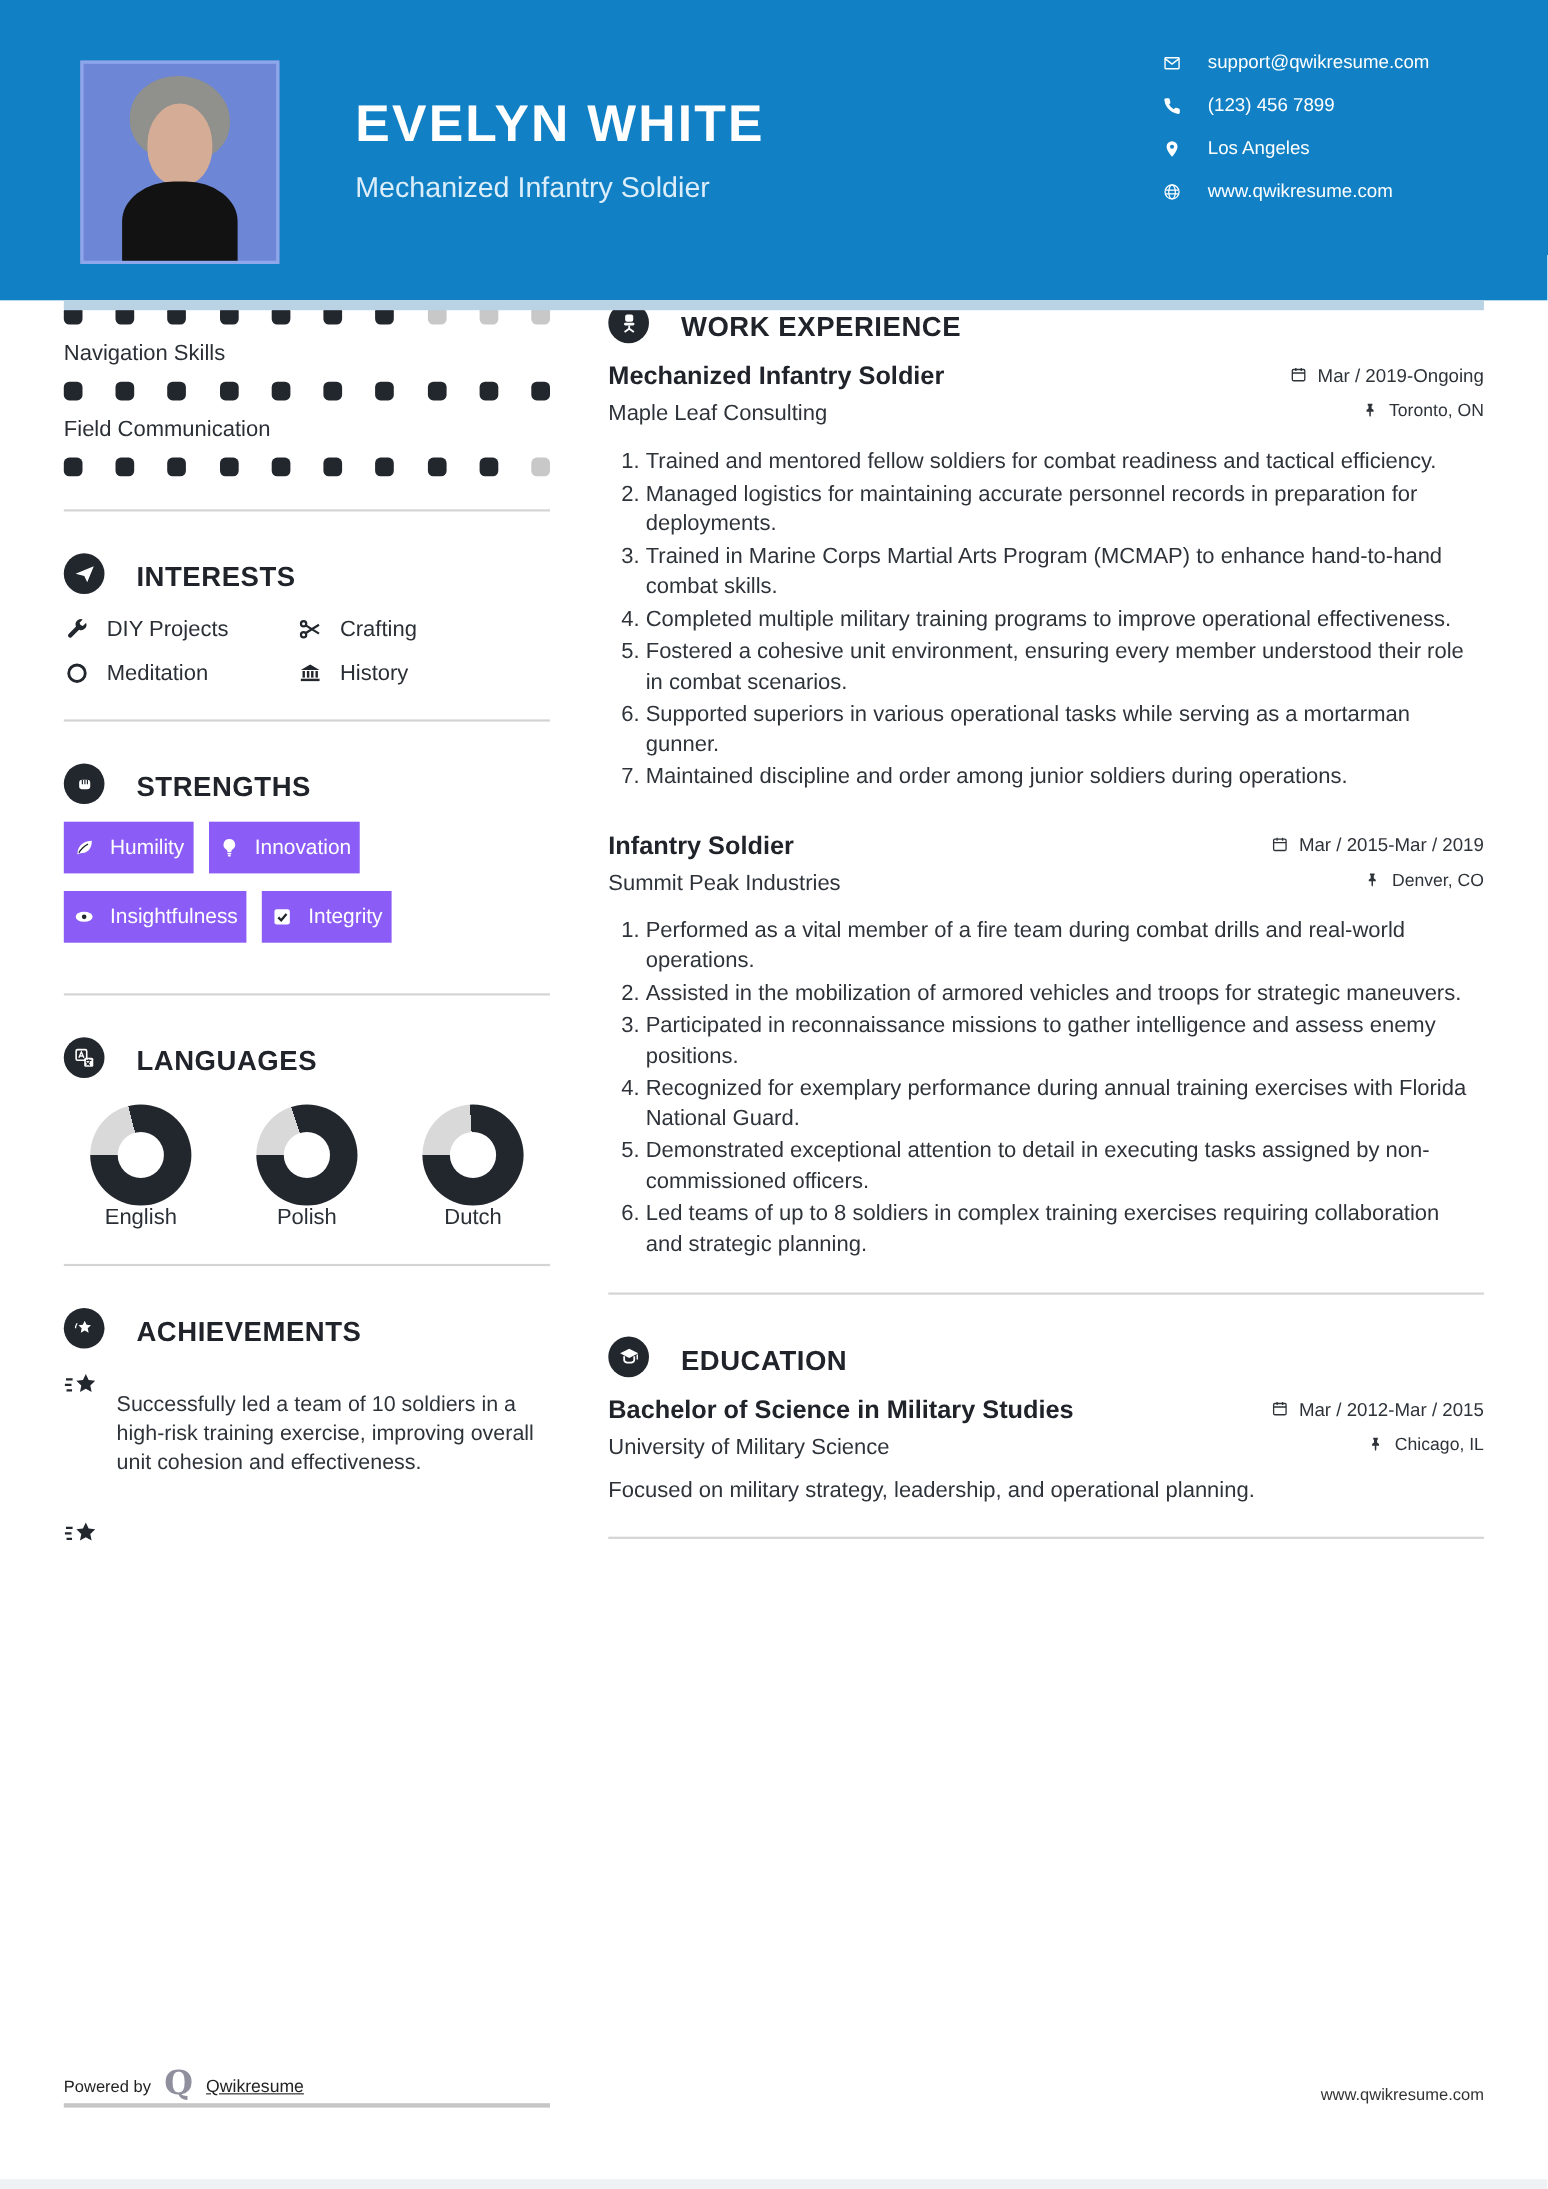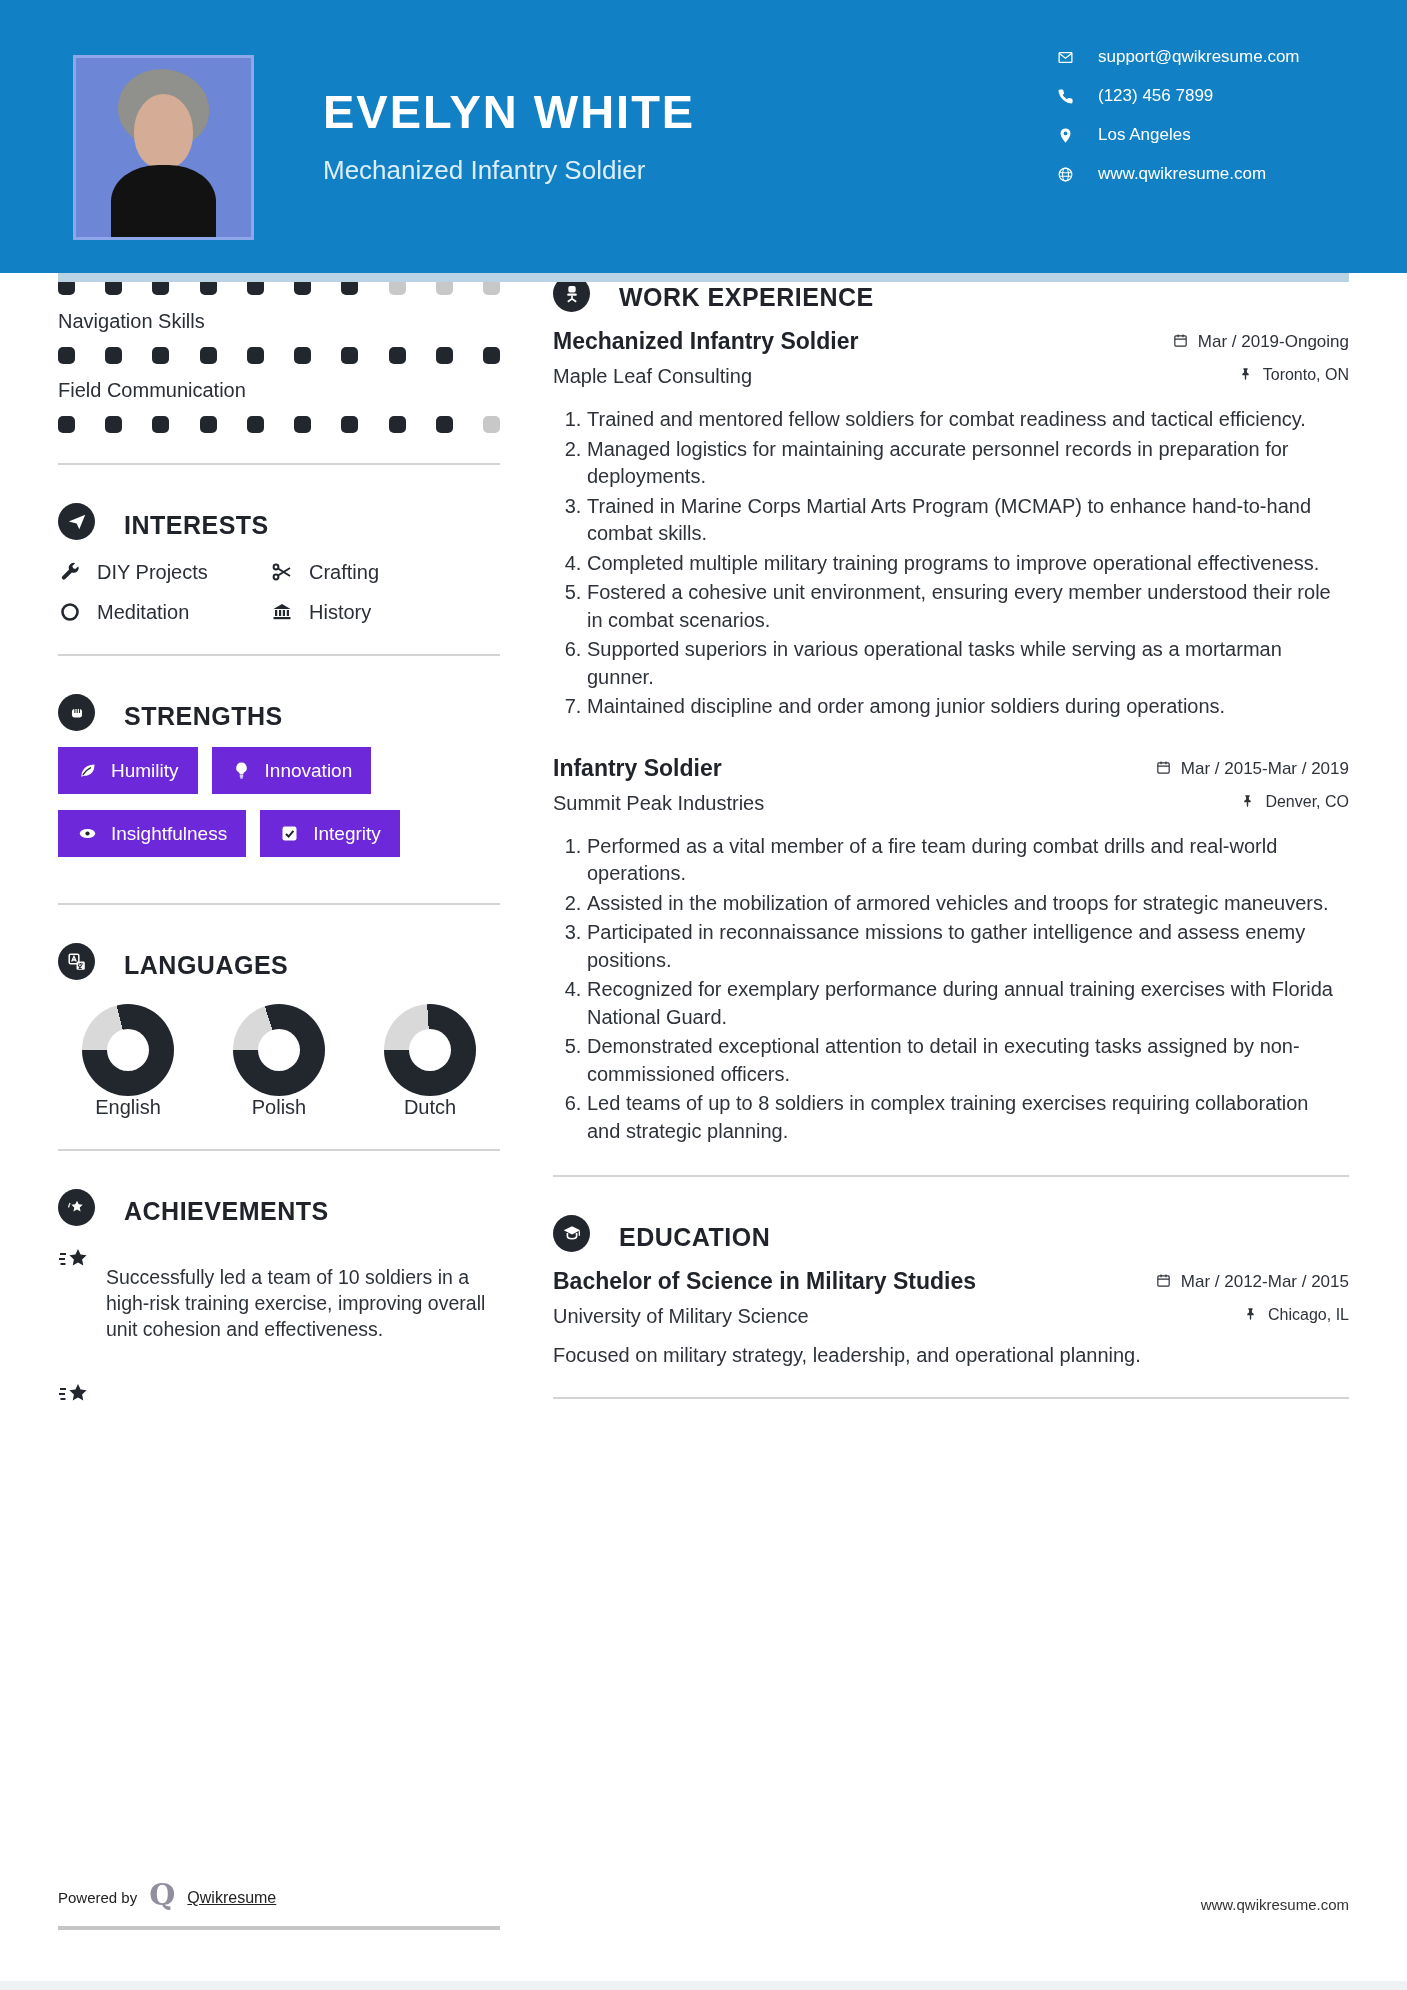--- a/index.html
+++ b/index.html
@@ -39,22 +39,22 @@
   .skill-label{font-size:20px;color:#2a2f36;margin:0 0 12px;line-height:27px;}
   .dots{display:flex;justify-content:space-between;width:442px;margin-bottom:9px;}
   .dot{width:17px;height:17px;border-radius:5px;background:#c8c8c8;}
   .dot.on{background:#22272e;}
   
   .interests-grid{display:grid;grid-template-columns:212px 1fr;row-gap:16px;margin-top:20px;}
   .interest{display:flex;align-items:center;gap:15px;font-size:20px;color:#2a2f36;}
   .interest svg{width:24px;height:24px;flex:none;}
   
   .badges{margin-top:16px;}
-  .badge{display:inline-flex;align-items:center;gap:13px;height:47px;padding:0 19px;
-         background:#6d28d9;color:#fff;font-size:19px;margin:0 14px 16px 0;}
+  .badge{display:inline-flex;align-items:center;gap:13px;height:47px;padding:0 8px;
+         background:#8b5cf6;color:#fff;font-size:19px;margin:0 14px 16px 0;}
   .badge svg{width:21px;height:21px;flex:none;}
   
   .langs{display:flex;justify-content:space-between;width:442px;margin-top:24px;}
   .lang{width:140px;display:flex;flex-direction:column;align-items:center;}
   .donut{width:92px;height:92px;border-radius:50%;position:relative;}
   .donut-hole{position:absolute;inset:25px;background:#fff;border-radius:50%;}
   .lang-label{font-size:20px;color:#2a2f36;}
   
   .ach-item{display:flex;gap:14px;margin-top:18px;}
   .ach-item svg{width:34px;height:30px;flex:none;margin-top:2px;}
@@ -67,21 +67,21 @@
   .job-title{font-size:23px;font-weight:bold;color:#20242a;margin:0;}
   .company{font-size:20px;color:#2e333a;margin:10px 0 0;}
   .meta{display:flex;align-items:flex-start;gap:9px;font-size:17px;color:#2e333a;flex:none;}
   .meta svg{width:17px;height:17px;}
   .meta.small{font-size:16px;}
   ol.bullets{margin:18px 4px 0;padding-left:30px;font-size:20px;line-height:27.5px;color:#2e333a;}
   ol.bullets li{margin-bottom:2px;}
   .edu-note{font-size:20px;color:#2e333a;margin:16px 0 0;}
   
   .footer-left{position:absolute;left:58px;top:1880px;width:442px;display:flex;align-items:flex-end;
-               gap:12px;border-bottom:4px solid #c6c6c6;padding-bottom:16px;}
+               gap:12px;border-bottom:4px solid #c6c6c6;padding-bottom:2px;}
   .powered{font-size:15px;color:#222;padding-bottom:4px;}
   .qlogo{font-family:"DejaVu Serif",serif;font-weight:bold;font-size:30px;color:#8f8f9e;line-height:30px;}
   .brand{font-size:16px;color:#222;text-decoration:underline;padding-bottom:3px;}
   .footer-site{position:absolute;right:58px;top:1896px;font-size:15px;color:#333;}
   .bottom-strip{position:absolute;left:0;bottom:0;width:100%;height:9px;background:#eef2f4;}
 </style>
 </head>
 <body>
 
 <div class="page">

